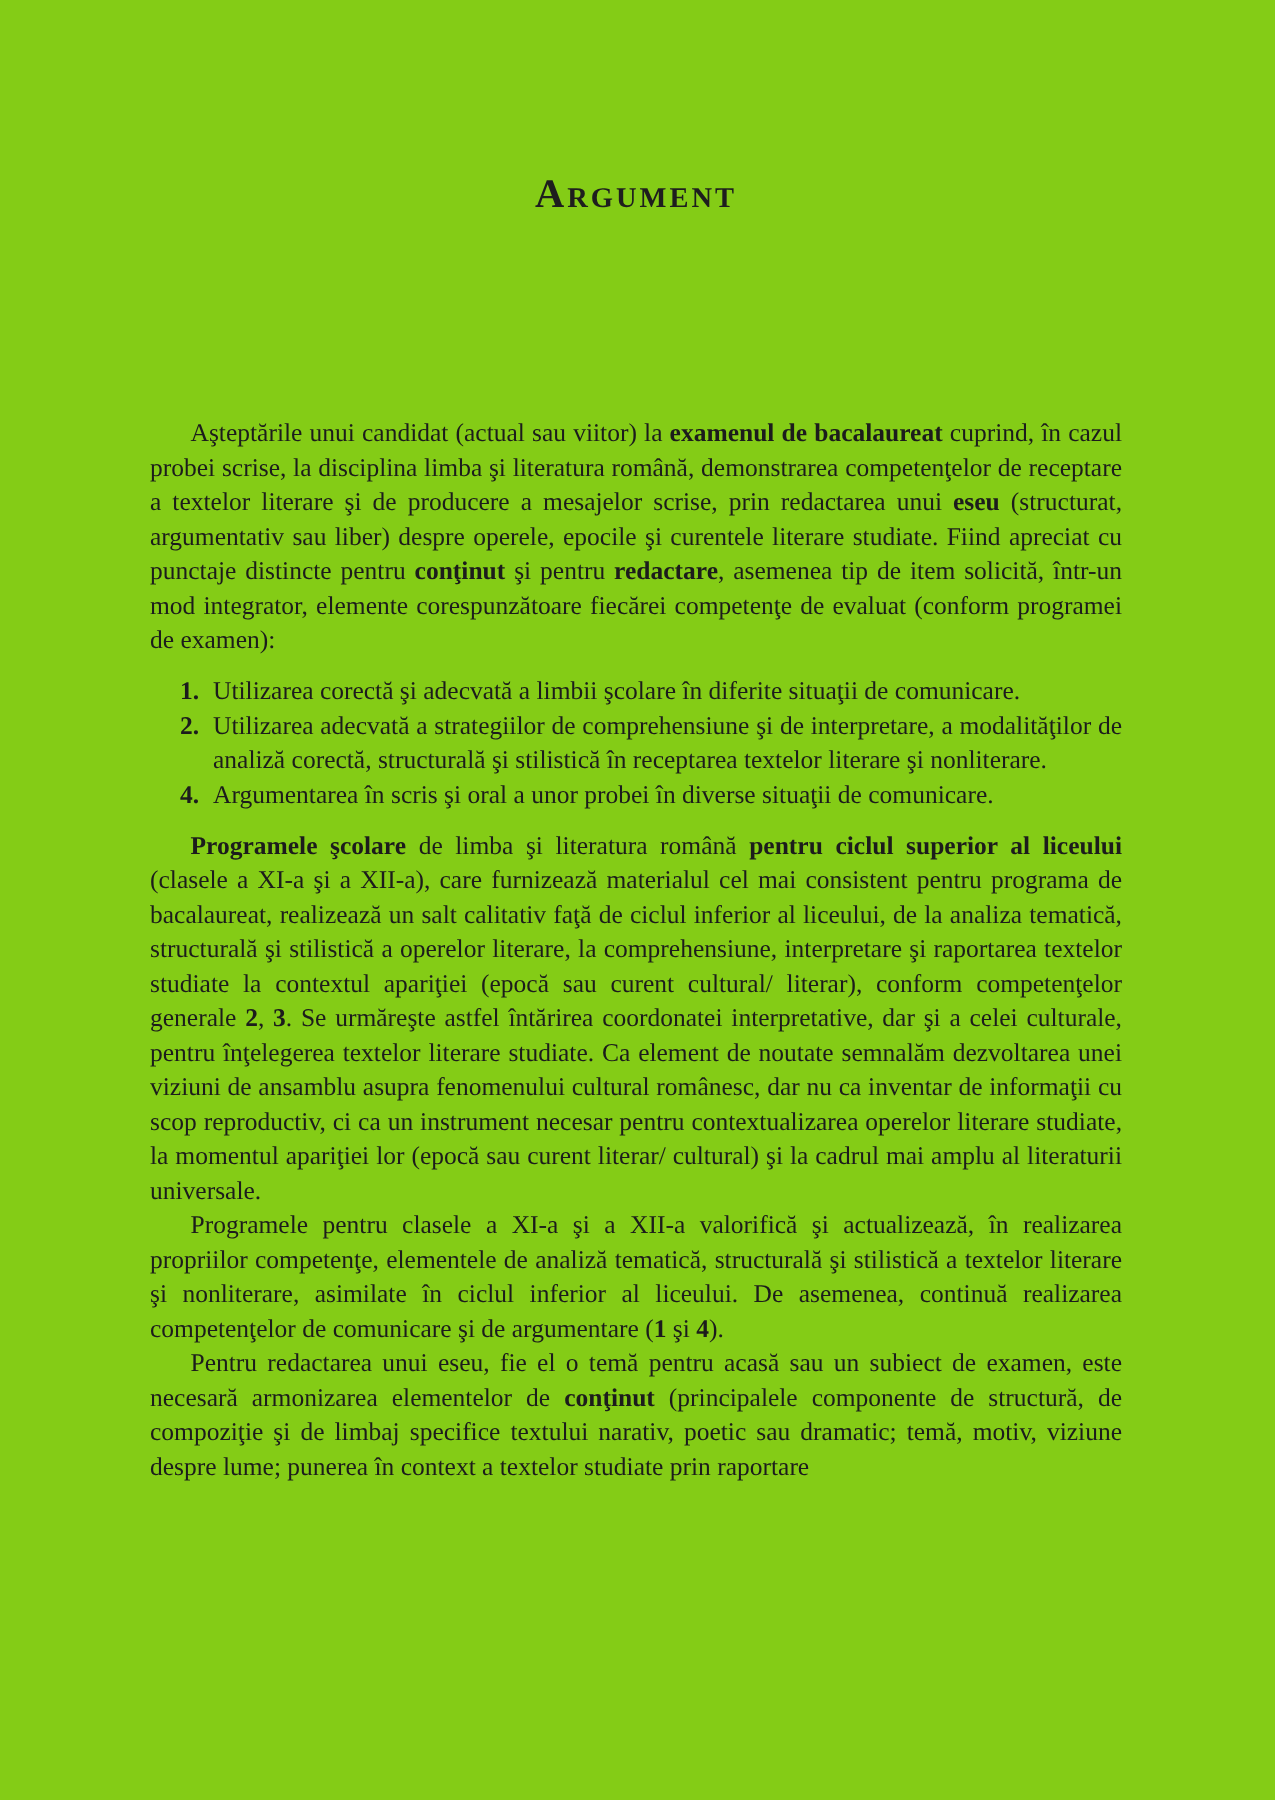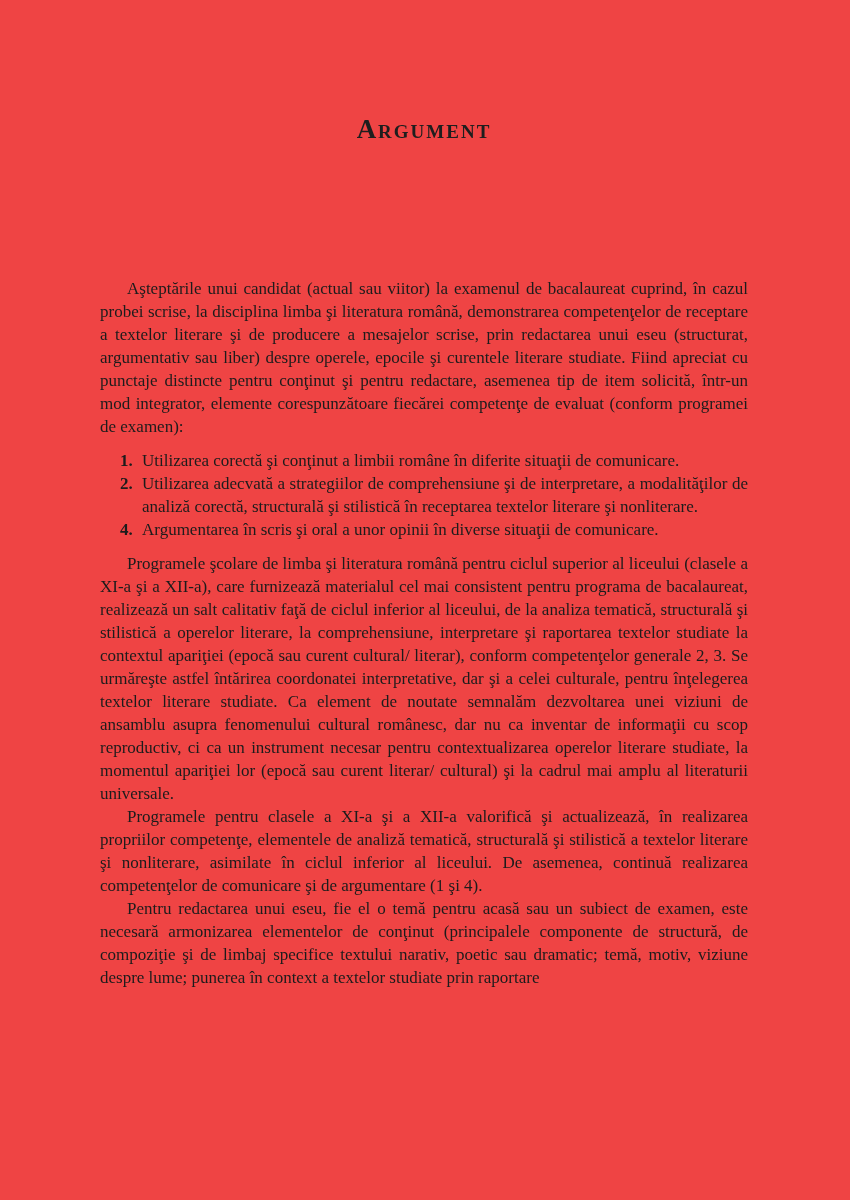--- a/index.html
+++ b/index.html
@@ -10,21 +10,21 @@
   body {
     width: 850px;
     height: 1200px;
     overflow: hidden;
   }
   .page {
     box-sizing: border-box;
     width: 850px;
     height: 1200px;
     padding: 116px 102px 0 100px;
-    background: #ef4444;
+    background: #84cc16;
     color: #1c1c1c;
     font-family: "Liberation Serif", "DejaVu Serif", serif;
     font-size: 17px;
     line-height: 23px;
     text-align: justify;
   }
   .title {
     margin: 0;
     text-align: center;
     font-variant: small-caps;
@@ -53,41 +53,41 @@
     text-indent: -22px;
     text-align: justify;
   }
   .num {
     display: inline-block;
     width: 22px;
     text-indent: 0;
     font-weight: bold;
   }
   .b {
-    font-weight: normal;
+    font-weight: bold;
   }
 </style>
 </head>
 <body>
 
 <div class="page">
   <h1 class="title">Argument</h1>
 
   <main class="content">
     <p class="para indent"><span>Aşteptările unui candidat (actual sau viitor) la </span><span class="b">examenul de bacalaureat</span><span> cuprind, în cazul probei scrise, la disciplina limba şi literatura română, demonstrarea competenţelor de receptare a textelor literare şi de producere a mesajelor scrise, prin redactarea unui </span><span class="b">eseu</span><span> (structurat, argumentativ sau liber) despre operele, epocile şi curentele literare studiate. Fiind apreciat cu punctaje distincte pentru </span><span class="b">conţinut</span><span> şi pentru </span><span class="b">redactare</span><span>, asemenea tip de item solicită, într-un mod integrator, elemente corespunzătoare fiecărei competenţe de evaluat (conform programei de examen):</span></p>
 
     <ol class="list">
       <li class="li">
-        <span class="num">1.</span><span class="li-text"><span>Utilizarea corectă şi conţinut a limbii române în diferite situaţii de comunicare.</span></span>
+        <span class="num">1.</span><span class="li-text"><span>Utilizarea corectă şi adecvată a limbii şcolare în diferite situaţii de comunicare.</span></span>
       </li>
       <li class="li">
         <span class="num">2.</span><span class="li-text"><span>Utilizarea adecvată a strategiilor de comprehensiune şi de interpretare, a modalităţilor de analiză corectă, structurală şi stilistică în receptarea textelor literare şi nonliterare.</span></span>
       </li>
       <li class="li">
-        <span class="num">4.</span><span class="li-text"><span>Argumentarea în scris şi oral a unor opinii în diverse situaţii de comunicare.</span></span>
+        <span class="num">4.</span><span class="li-text"><span>Argumentarea în scris şi oral a unor probei în diverse situaţii de comunicare.</span></span>
       </li>
     </ol>
 
     <p class="para indent"><span class="b">Programele şcolare</span><span> de limba şi literatura română </span><span class="b">pentru ciclul superior al liceului</span><span> (clasele a XI-a şi a XII-a), care furnizează materialul cel mai consistent pentru programa de bacalaureat, realizează un salt calitativ faţă de ciclul inferior al liceului, de la analiza tematică, structurală şi stilistică a operelor literare, la comprehensiune, interpretare şi raportarea textelor studiate la contextul apariţiei (epocă sau curent cultural/ literar), conform competenţelor generale </span><span class="b">2</span><span>, </span><span class="b">3</span><span>. Se urmăreşte astfel întărirea coordonatei interpretative, dar şi a celei culturale, pentru înţelegerea textelor literare studiate. Ca element de noutate semnalăm dezvoltarea unei viziuni de ansamblu asupra fenomenului cultural românesc, dar nu ca inventar de informaţii cu scop reproductiv, ci ca un instrument necesar pentru contextualizarea operelor literare studiate, la momentul apariţiei lor (epocă sau curent literar/ cultural) şi la cadrul mai amplu al literaturii universale.</span></p>
 
     <p class="para indent"><span>Programele pentru clasele a XI-a şi a XII-a valorifică şi actualizează, în realizarea propriilor competenţe, elementele de analiză tematică, structurală şi stilistică a textelor literare şi nonliterare, asimilate în ciclul inferior al liceului. De asemenea, continuă realizarea competenţelor de comunicare şi de argumentare (</span><span class="b">1</span><span> şi </span><span class="b">4</span><span>).</span></p>
 
     <p class="para indent"><span>Pentru redactarea unui eseu, fie el o temă pentru acasă sau un subiect de examen, este necesară armonizarea elementelor de </span><span class="b">conţinut</span><span> (principalele componente de structură, de compoziţie şi de limbaj specifice textului narativ, poetic sau dramatic; temă, motiv, viziune despre lume; punerea în context a textelor studiate prin raportare</span></p>
   </main>
 </div>

